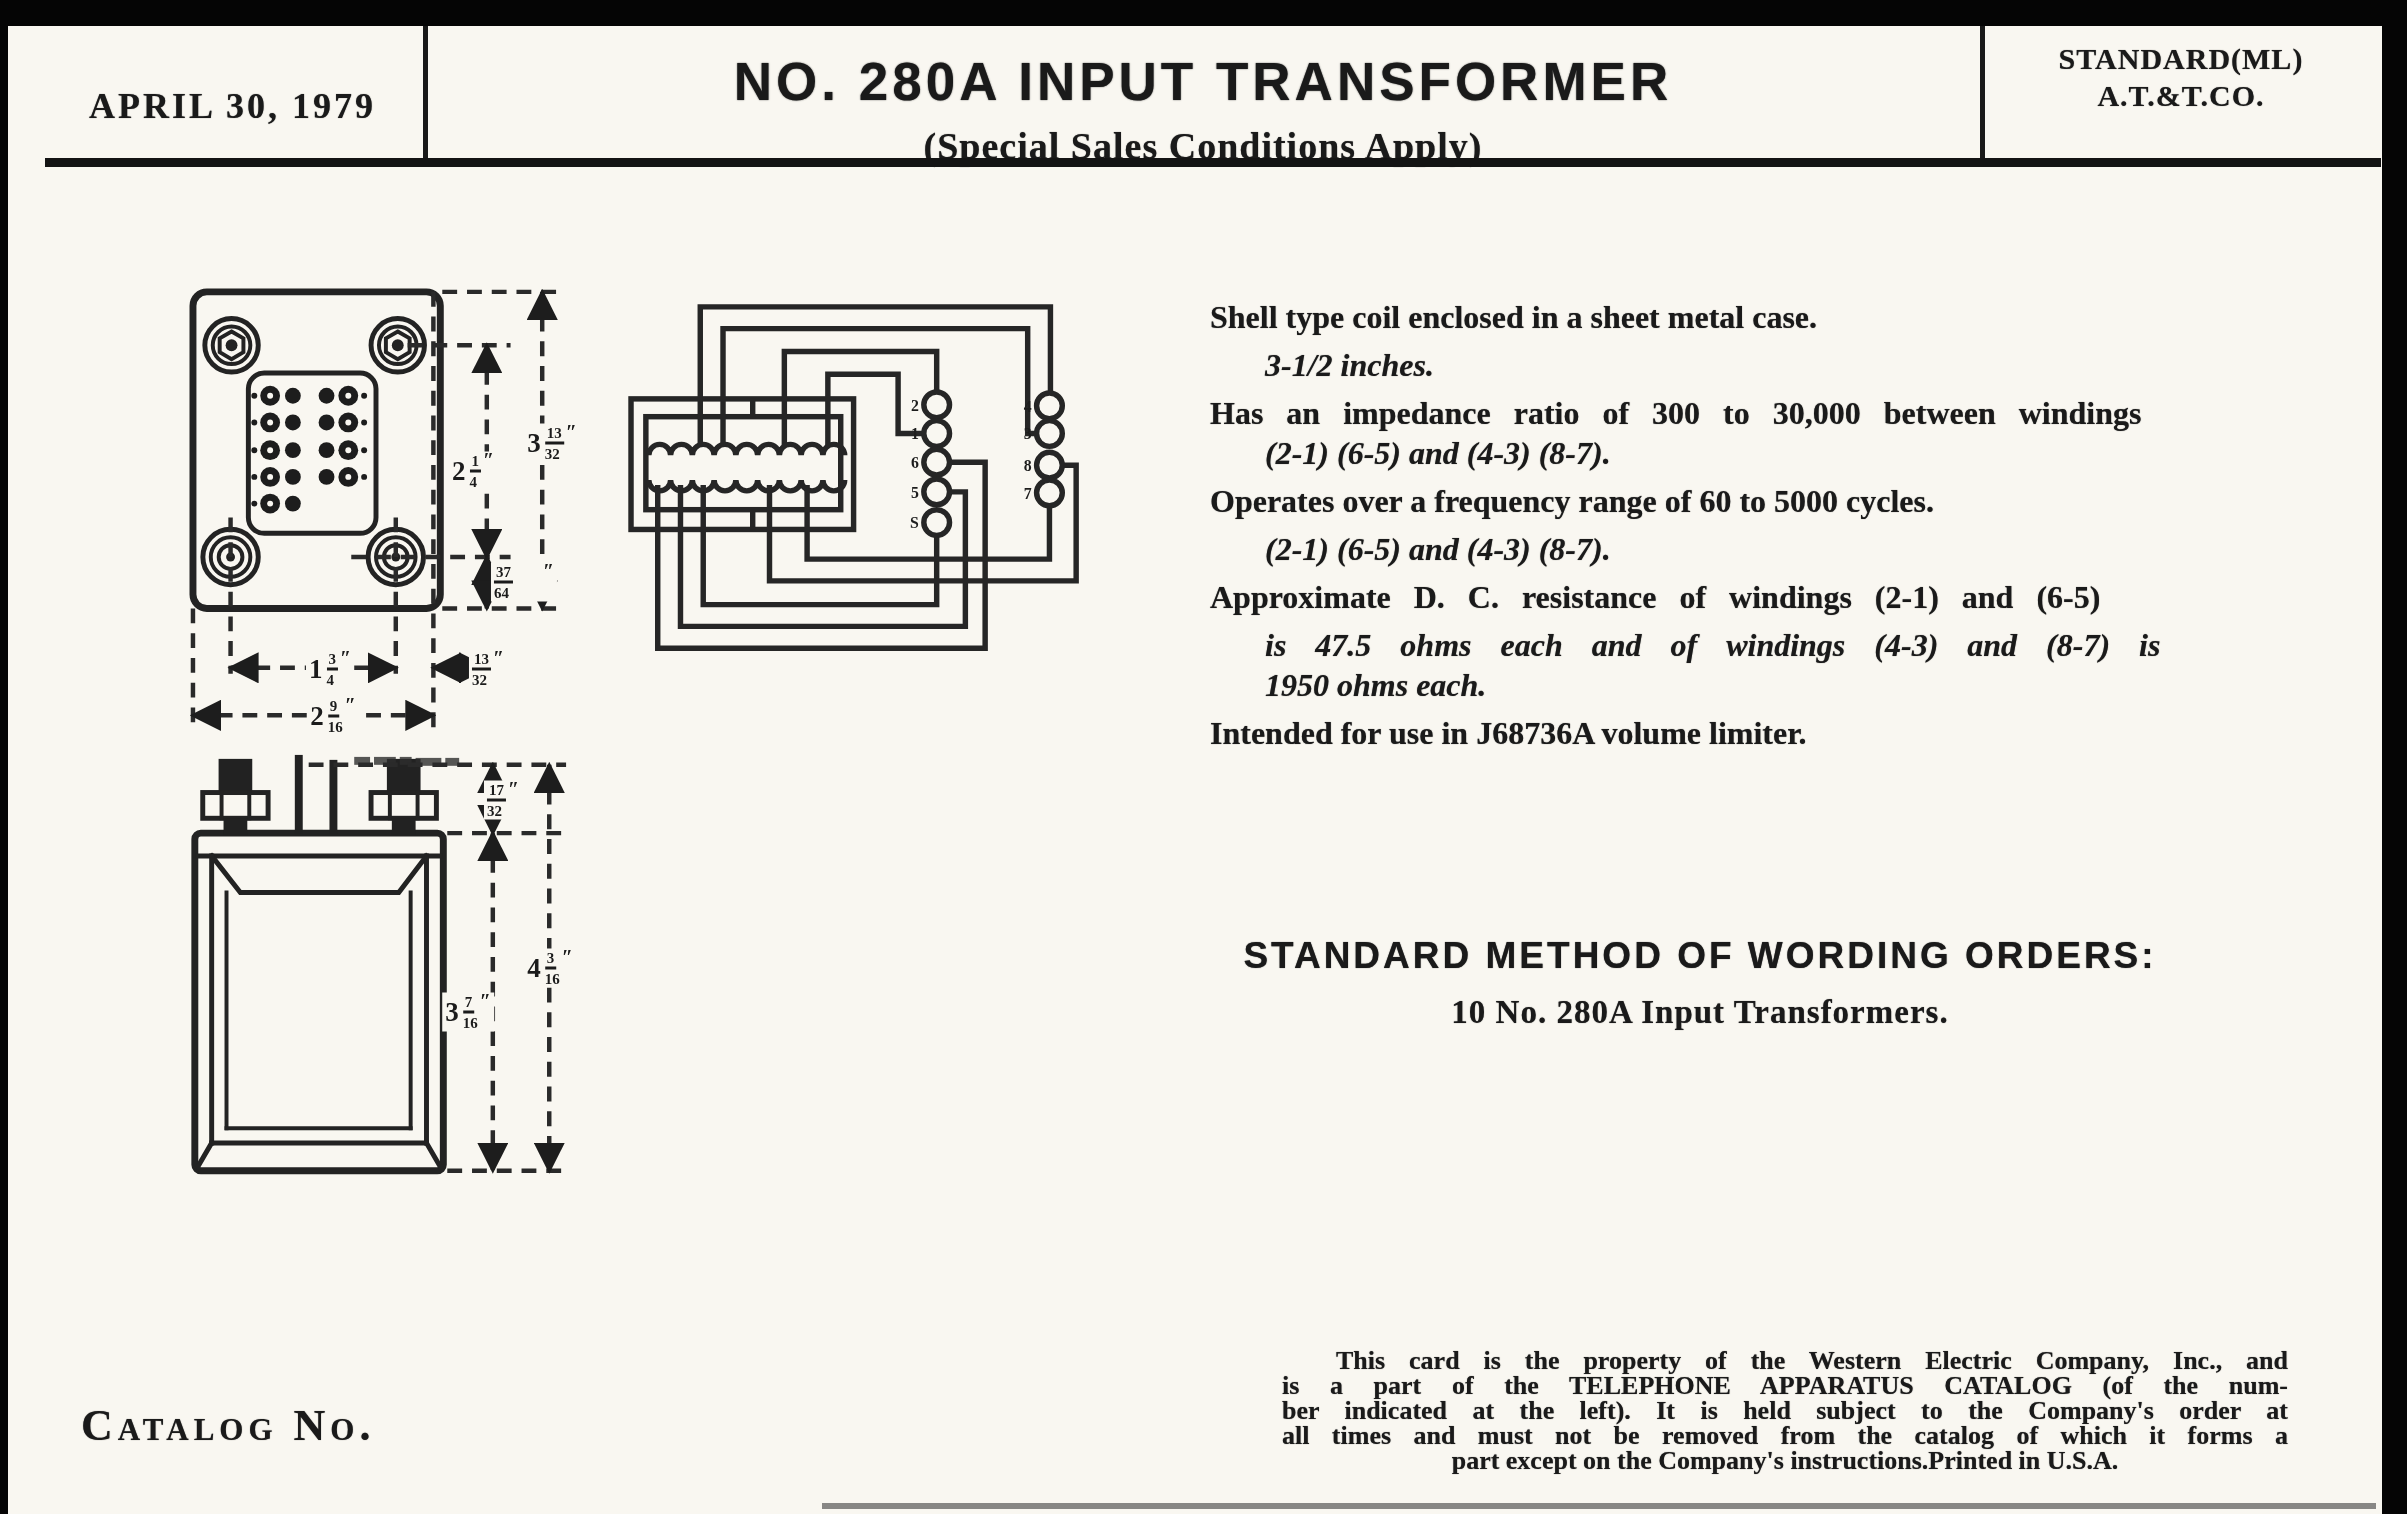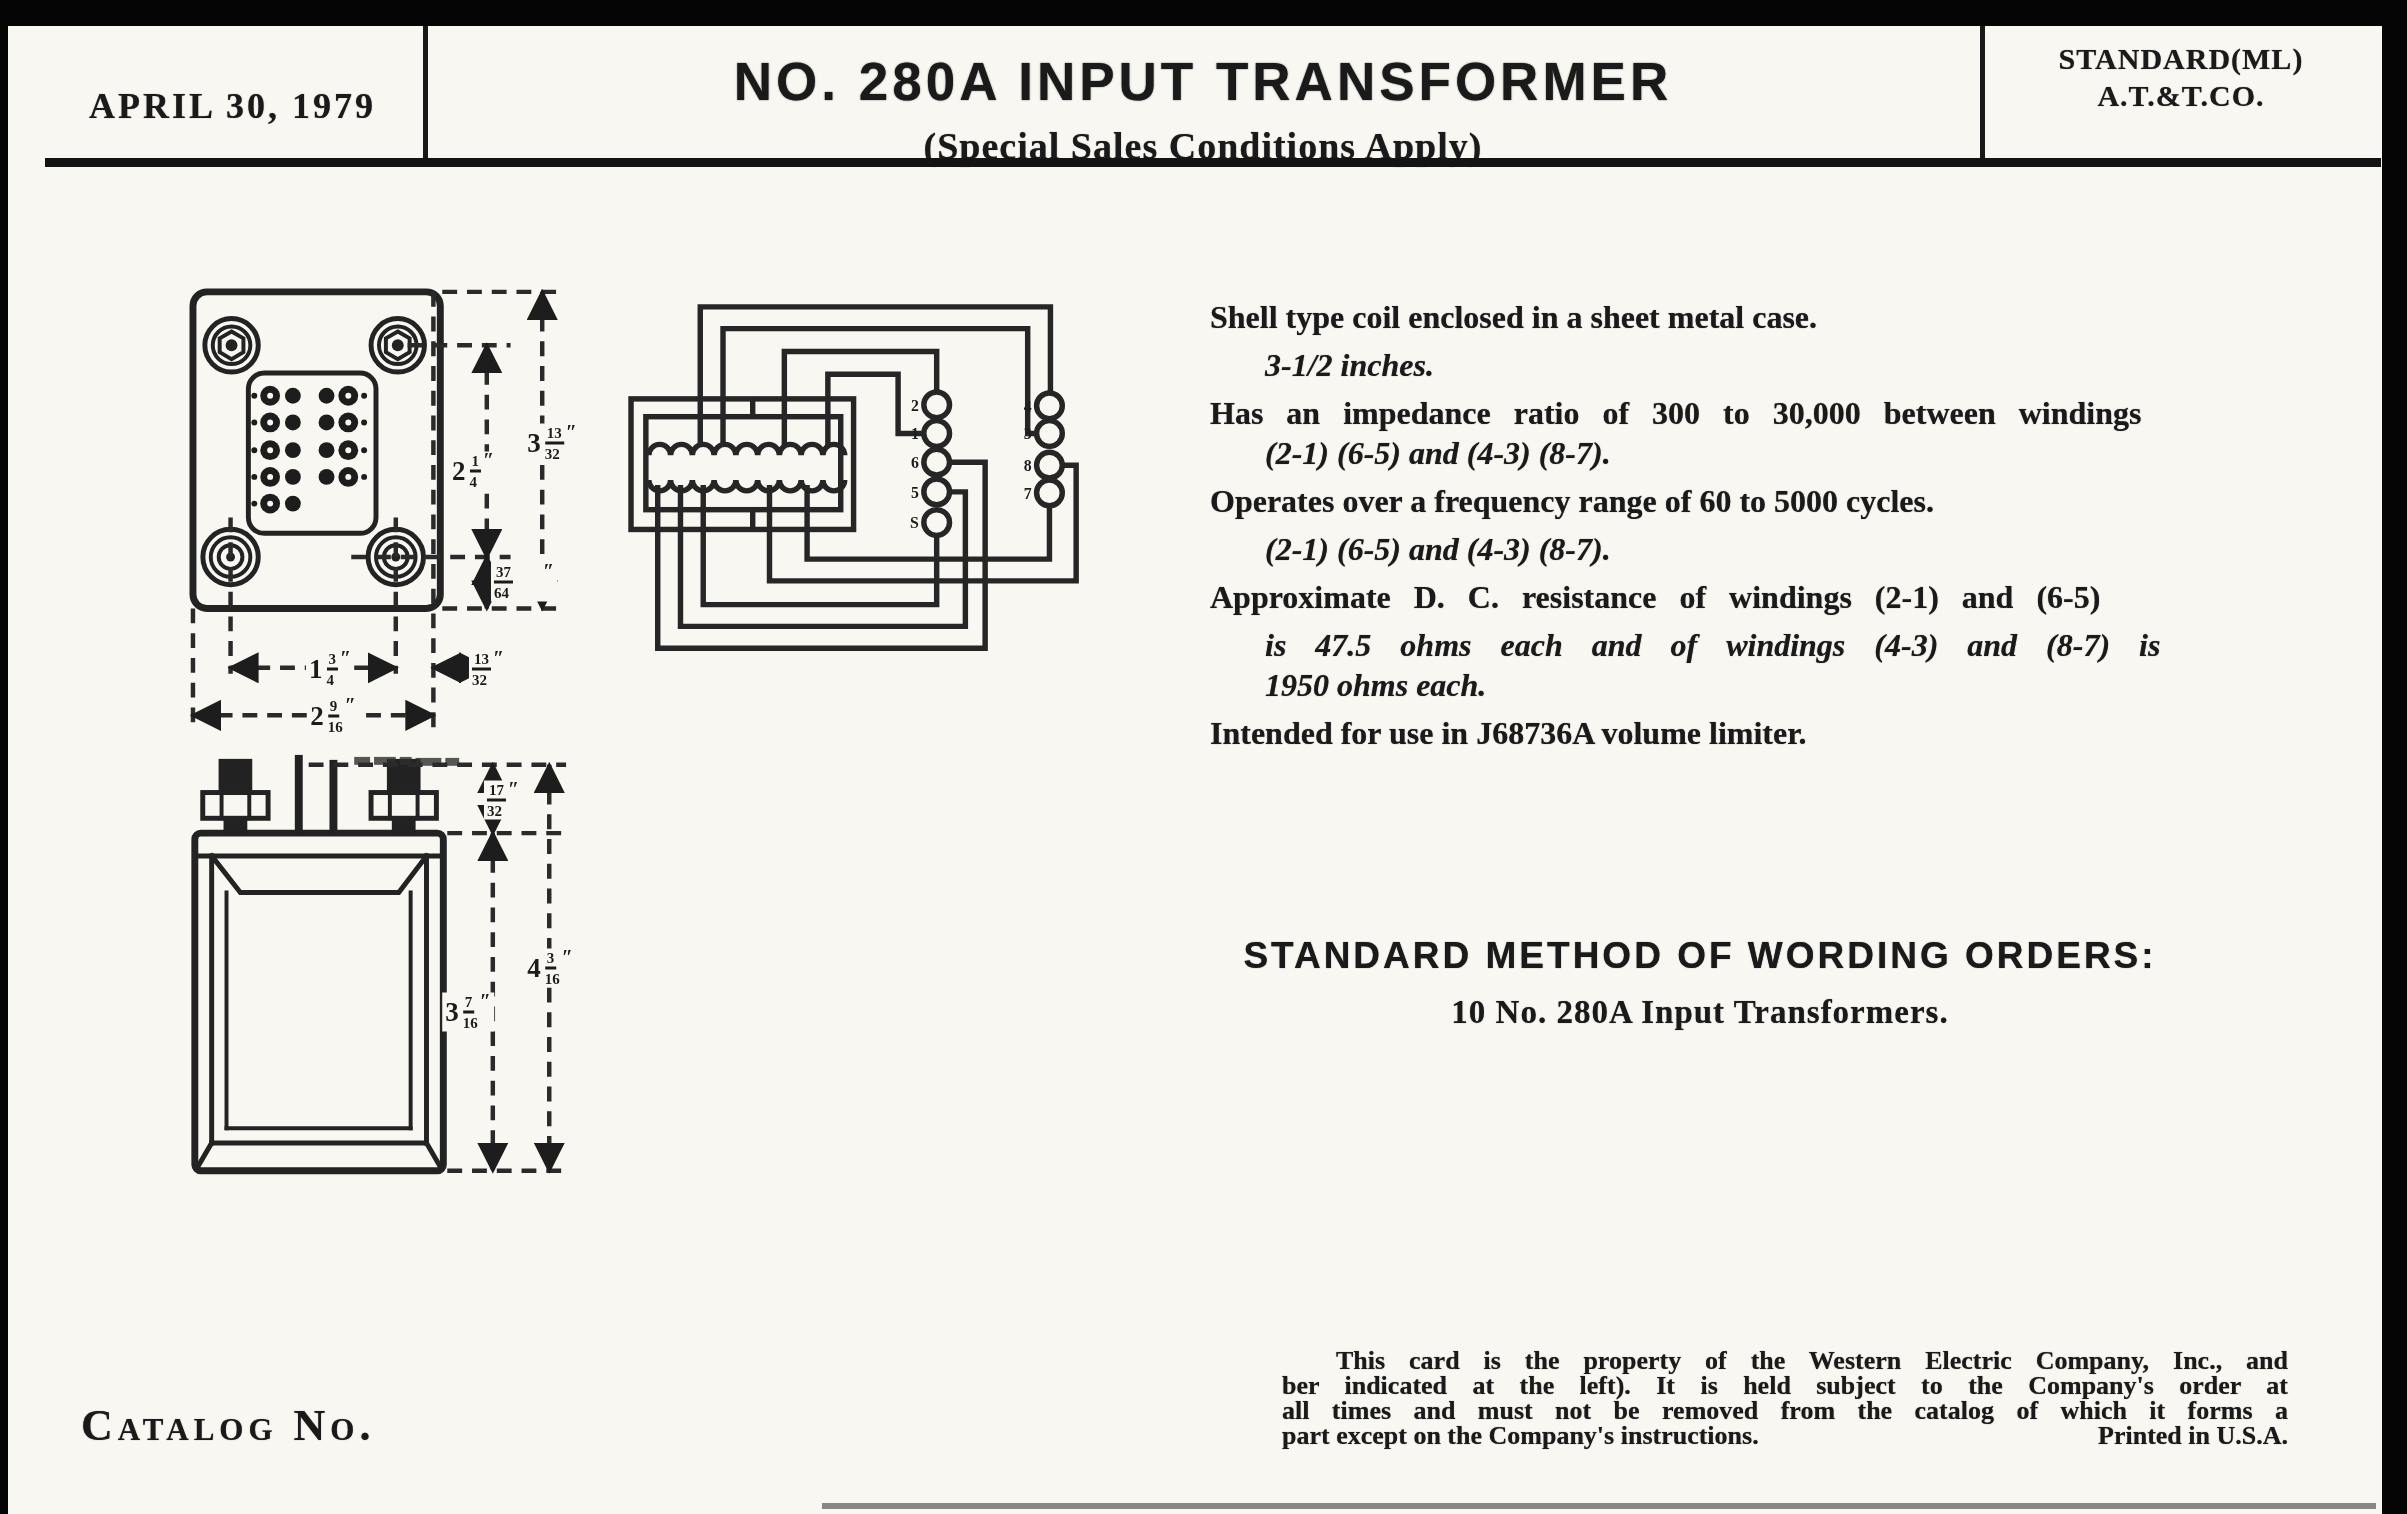--- a/index.html
+++ b/index.html
@@ -36,21 +36,21 @@
             letter-spacing:3px;text-shadow:0 0 1px rgba(20,20,20,.8);}
   .orders-i{font-weight:bold;font-size:33px;margin-top:17px;letter-spacing:1px;}
 
   
   .catalog{position:absolute;left:81px;top:1400px;font-weight:bold;font-size:44px;
            font-variant:small-caps;letter-spacing:5px;}
   .legal{position:absolute;left:1282px;top:1348px;width:1006px;
          font-weight:bold;font-size:26px;line-height:25px;}
   .legal .j{text-align:justify;text-align-last:justify;}
   .legal .first{padding-left:54px;}
-  .legal .lastline{display:flex;justify-content:space-between;}
+  .legal .lastline{display:flex;justify-content:center;}
 
   
   .dim{position:absolute;display:inline-flex;align-items:center;transform:translate(-50%,-50%);
        background:#f9f7f1;padding:0 3px;font-weight:bold;font-size:27px;color:#1b1b1b;
        white-space:nowrap;z-index:5;}
   .dim .whole{margin-right:4px;}
   .dim .whole:empty{display:none;margin:0;}
   .frac{display:inline-flex;flex-direction:column;align-items:flex-start;
         font-size:15px;line-height:18px;}
   .frac .num{border-bottom:3px solid #1b1b1b;padding:0 2px;}
@@ -388,20 +388,21 @@
   </div>
 
   <div class="orders">
     <div class="orders-h ink">STANDARD METHOD OF WORDING ORDERS:</div>
     <div class="orders-i ink">10 No. 280A Input Transformers.</div>
   </div>
 
   <div class="catalog ink">Catalog No.</div>
   <div class="legal ink">
     <div class="j first">This card is the property of the Western Electric Company, Inc., and</div>
+    <div class="j">is a part of the TELEPHONE APPARATUS CATALOG (of the num-</div>
     <div class="j">ber indicated at the left).  It is held subject to the Company's order at</div>
     <div class="j">all times and must not be removed from the catalog of which it forms a</div>
     <div class="lastline">
       <span>part except on the Company's instructions.</span>
       <span>Printed in U.S.A.</span>
     </div>
   </div>
 </div>
 
 

